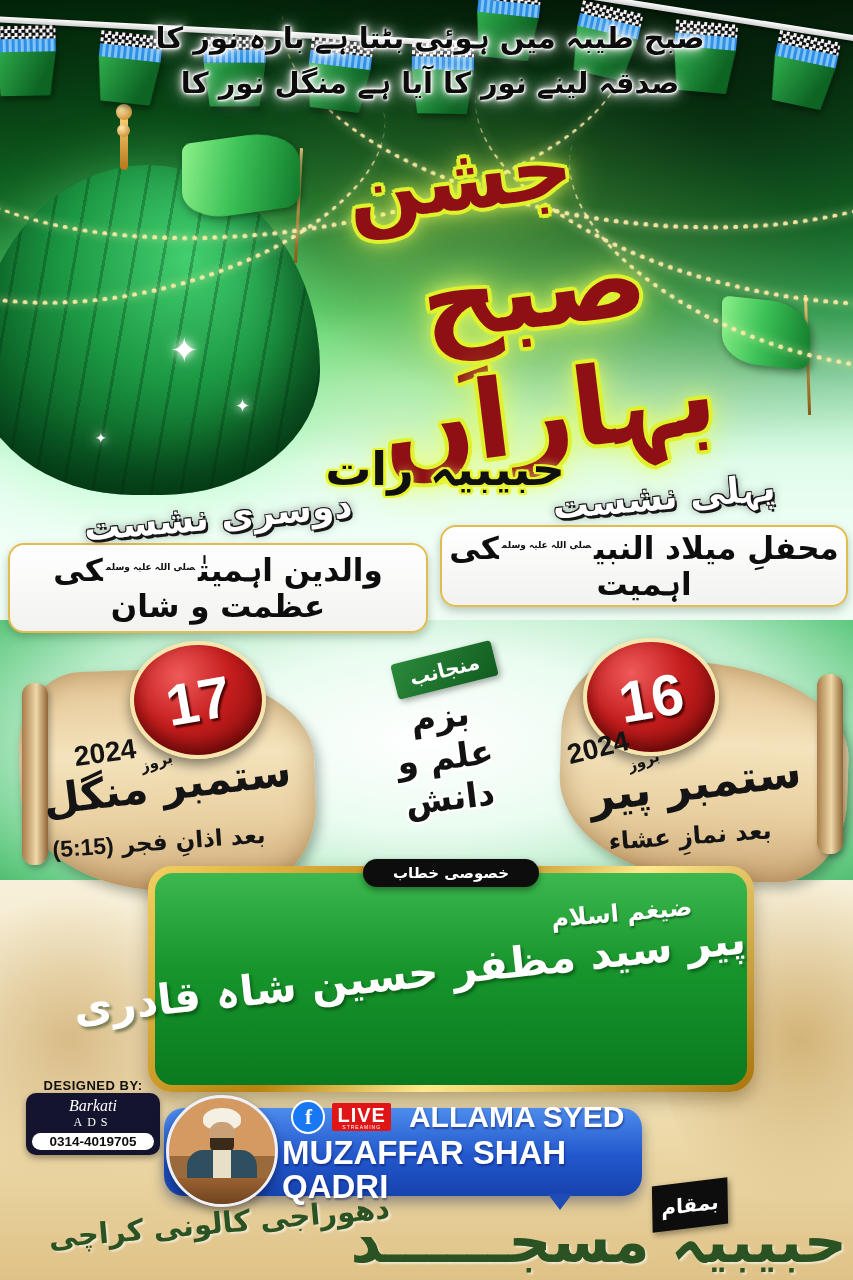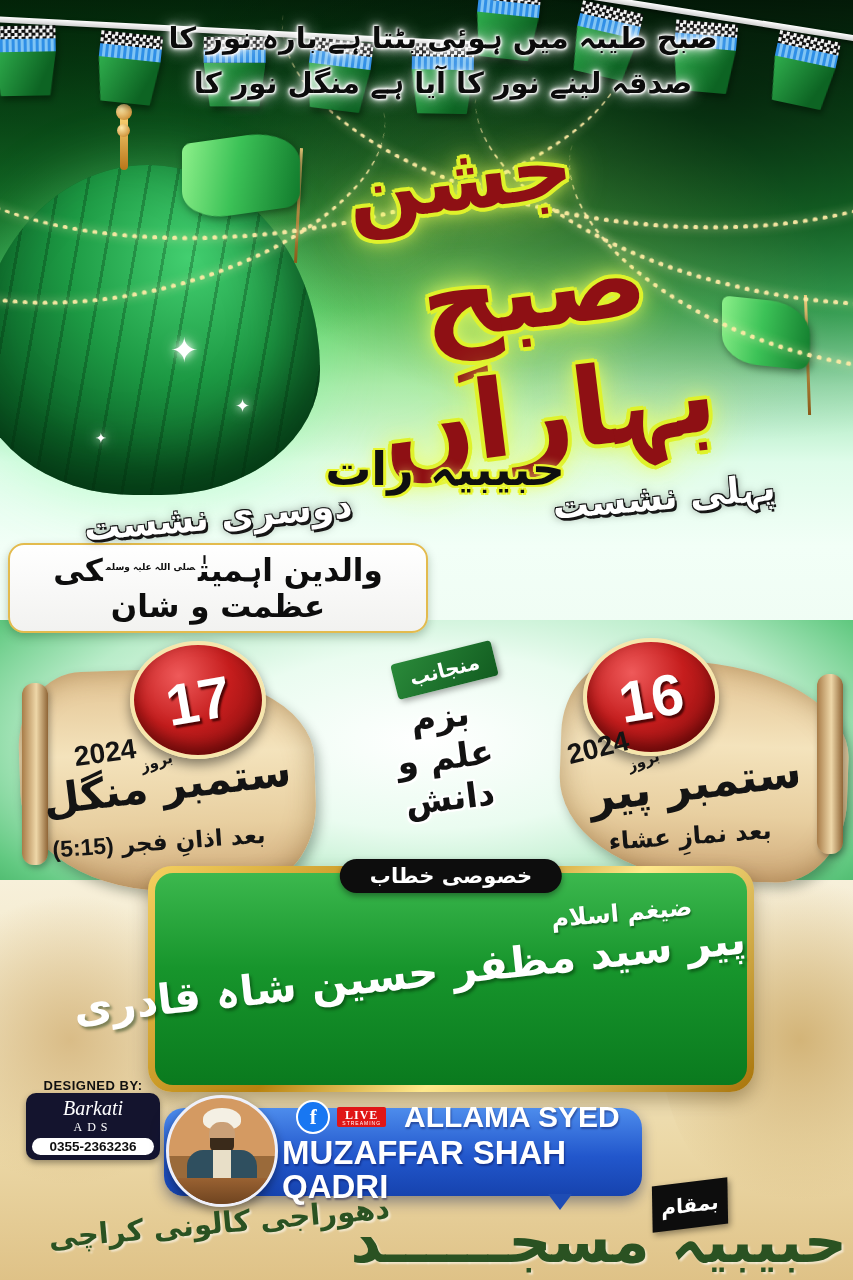--- a/index.html
+++ b/index.html
@@ -54,21 +54,21 @@
 
   
   .t-outline{color:#8e1014;
     text-shadow:-3px -3px 0 #dff22b,3px -3px 0 #dff22b,-3px 3px 0 #dff22b,3px 3px 0 #dff22b,
     -4px 0 0 #dff22b,4px 0 0 #dff22b,0 -4px 0 #dff22b,0 4px 0 #dff22b,
     0 0 18px #eaff5e,0 0 40px rgba(234,255,94,.95);}
   .sub-outline{color:#101010;
     text-shadow:-2px -2px 0 #e8f52b,2px -2px 0 #e8f52b,-2px 2px 0 #e8f52b,2px 2px 0 #e8f52b,
     -3px 0 0 #e8f52b,3px 0 0 #e8f52b,0 0 12px #f2ff7a;}
   .white-glow{color:#0c0c0c;
-    text-shadow:0 0 5px #fff,0 0 10px #fff,0 0 18px #fff,1px 1px 2px #fff,-1px -1px 2px #fff;margin-left:13px;}
+    text-shadow:0 0 5px #fff,0 0 10px #fff,0 0 18px #fff,1px 1px 2px #fff,-1px -1px 2px #fff;}
   .sess-head{color:#ffffff;font-weight:bold;
     text-shadow:2px 3px 0 #161616,-1px -1px 0 #161616,1px -1px 0 #161616,-1px 1px 0 #161616,0 0 10px rgba(0,0,0,.5);}
   .blk-outline-w{color:#121212;
     text-shadow:-2px -2px 0 #fff,2px -2px 0 #fff,-2px 2px 0 #fff,2px 2px 0 #fff,0 0 8px #fff;}
 
   
   .sess-box{background:linear-gradient(180deg,#ffffff,#f2f2f0);border:2px solid #e3bb4e;
     border-radius:16px;box-shadow:0 4px 10px rgba(0,40,10,.25);color:#0d0d0d;
     display:flex;align-items:center;justify-content:center;text-align:center;}
   .hon{font-size:9px;vertical-align:super;margin:0 3px;}
@@ -110,21 +110,21 @@
   .live-bar{background:linear-gradient(180deg,#4d8cec 0%,#2257cc 55%,#1643ae 100%);
     border-radius:20px;box-shadow:0 6px 14px rgba(0,20,80,.4);}
   .photo-ring{border-radius:50%;border:3px solid #eef0fa;overflow:hidden;
     background:linear-gradient(180deg,#d49a62 0 55%,#9a6a3a 55% 78%,#6f4420 78% 100%);
     box-shadow:0 4px 10px rgba(0,0,0,.4);}
   .fb-ic{width:30px;height:30px;border-radius:50%;background:#1877f2;border:2px solid #fff;
     color:#fff;display:flex;align-items:center;justify-content:center;
     font-family:"Liberation Serif",serif;font-weight:bold;font-size:21px;}
   .live-badge{background:#e01616;color:#fff;text-align:center;line-height:1;
     padding:2px 5px 1px;border-radius:2px;}
-  .live-badge .lv{font-size:12px;font-weight:bold;letter-spacing:1px;font-family:Liberation Serif, serif;}
+  .live-badge .lv{font-size:20px;font-weight:bold;letter-spacing:1px;}
   .live-badge .st{font-size:5px;letter-spacing:1px;}
   .bar-name{color:#fff;font-weight:bold;text-shadow:1px 2px 2px rgba(0,0,60,.4);line-height:1.02;}
 
   
   .venue-tag{background:#0d0d0d;color:#fff;display:flex;align-items:center;justify-content:center;
     box-shadow:2px 3px 6px rgba(0,0,0,.4);}
   .venue-name{color:#2a5222;font-weight:bold;text-shadow:2px 2px 2px rgba(255,255,255,.55);}
 </style>
 </head>
 <body>
@@ -219,20 +219,25 @@
 
   <div class="abs ur" style="left:250px;top:128px;width:570px;text-align:center;transform:rotate(-7deg);">
     <div class="t-outline" style="font-size:86px;font-weight:bold;padding-right:120px;line-height:1;">جشن</div>
     <div class="t-outline" style="font-size:108px;font-weight:bold;line-height:1.15;margin-top:14px;">صبحِ بہاراں</div>
   </div>
 
   <div class="abs ur sub-outline" style="left:230px;top:442px;width:430px;text-align:center;font-size:46px;font-weight:bold;">حبیبیہ رات</div>
 
   <div class="abs" style="left:440px;top:478px;width:408px;">
     <div class="ur sess-head" style="font-size:36px;text-align:center;transform:rotate(-5deg);padding-left:40px;">پہلی نشست</div>
+    <div class="sess-box ur" style="margin-top:6px;height:78px;font-size:31px;font-weight:bold;">
+      <span>
+        <span>محفلِ میلاد النبی</span><span class="hon">صلی اللہ علیہ وسلم</span><span>کی اہمیت</span>
+      </span>
+    </div>
   </div>
 
   <div class="abs" style="left:8px;top:496px;width:420px;">
     <div class="ur sess-head" style="font-size:36px;text-align:center;transform:rotate(-5deg);">دوسری نشست</div>
     <div class="sess-box ur" style="margin-top:6px;height:86px;font-size:31px;font-weight:bold;">
       <span>
         <span>والدین اہمیتٰ</span><span class="hon">صلی اللہ علیہ وسلم</span><span>کی عظمت و شان</span>
       </span>
     </div>
   </div>
@@ -264,32 +269,32 @@
     </div>
   </div>
 
   <div class="abs" style="left:345px;top:652px;width:200px;text-align:center;">
     <div class="org-tag ur" style="display:inline-block;font-size:20px;font-weight:bold;transform:rotate(-14deg);">منجانب</div>
     <div class="ur blk-outline-w" style="width:120px;margin:8px auto 0;font-size:34px;font-weight:bold;line-height:1.2;transform:rotate(-7deg);">بزم علم و دانش</div>
   </div>
 
   <div class="abs gold-frame" style="left:148px;top:866px;width:592px;height:212px;">
     <div class="green-banner">
-      <div class="abs kh-pill ur" style="left:50%;top:-14px;transform:translateX(-50%);font-size:21px;">خصوصی خطاب</div>
+      <div class="abs kh-pill ur" style="left:50%;top:-14px;transform:translateX(-50%);font-size:15px;">خصوصی خطاب</div>
       <div class="abs ur" style="right:55px;top:26px;color:#fff;font-size:24px;font-weight:bold;transform:rotate(-5deg);text-shadow:1px 2px 2px rgba(0,40,5,.5);">ضیغم اسلام</div>
       <div class="abs ur sp-name" style="left:0;top:72px;width:100%;text-align:center;font-size:42px;white-space:nowrap;transform:rotate(-6deg);">پیر سید مظفر حسین شاہ قادری</div>
     </div>
   </div>
 
   <div class="abs en" style="left:26px;top:1078px;width:134px;text-align:center;">
     <div style="font-size:13px;font-weight:bold;color:#101010;letter-spacing:.5px;">DESIGNED BY:</div>
     <div class="des-box">
-      <div style="font-family:'Liberation Serif',serif;font-style:italic;font-size:20px;">Barkati</div>
+      <div style="font-family:'Liberation Serif',serif;font-style:italic;font-size:16px;">Barkati</div>
       <div style="font-size:12px;letter-spacing:5px;font-family:'Liberation Serif',serif;">ADS</div>
-      <div class="des-phone" style="font-size:13.5px;">0355-2363236</div>
+      <div class="des-phone" style="font-size:13.5px;">0314-4019705</div>
     </div>
   </div>
 
   <div class="abs live-bar" style="left:164px;top:1108px;width:478px;height:88px;">
     <div class="abs" style="left:384px;top:86px;width:0;height:0;border-left:12px solid transparent;border-right:12px solid transparent;border-top:16px solid #1e4cb4;"></div>
     <div class="abs photo-ring" style="left:2px;top:-13px;width:106px;height:106px;">
       <div class="abs" style="left:34px;top:10px;width:38px;height:22px;background:#f4f0e4;border-radius:50% 50% 40% 40%;"></div>
       <div class="abs" style="left:40px;top:24px;width:26px;height:26px;background:#caa077;border-radius:45%;"></div>
       <div class="abs" style="left:41px;top:40px;width:24px;height:16px;background:#3a2a1a;border-radius:0 0 50% 50%;"></div>
       <div class="abs" style="left:18px;top:52px;width:70px;height:34px;background:#2f4f5f;border-radius:16px 16px 0 0;"></div>

